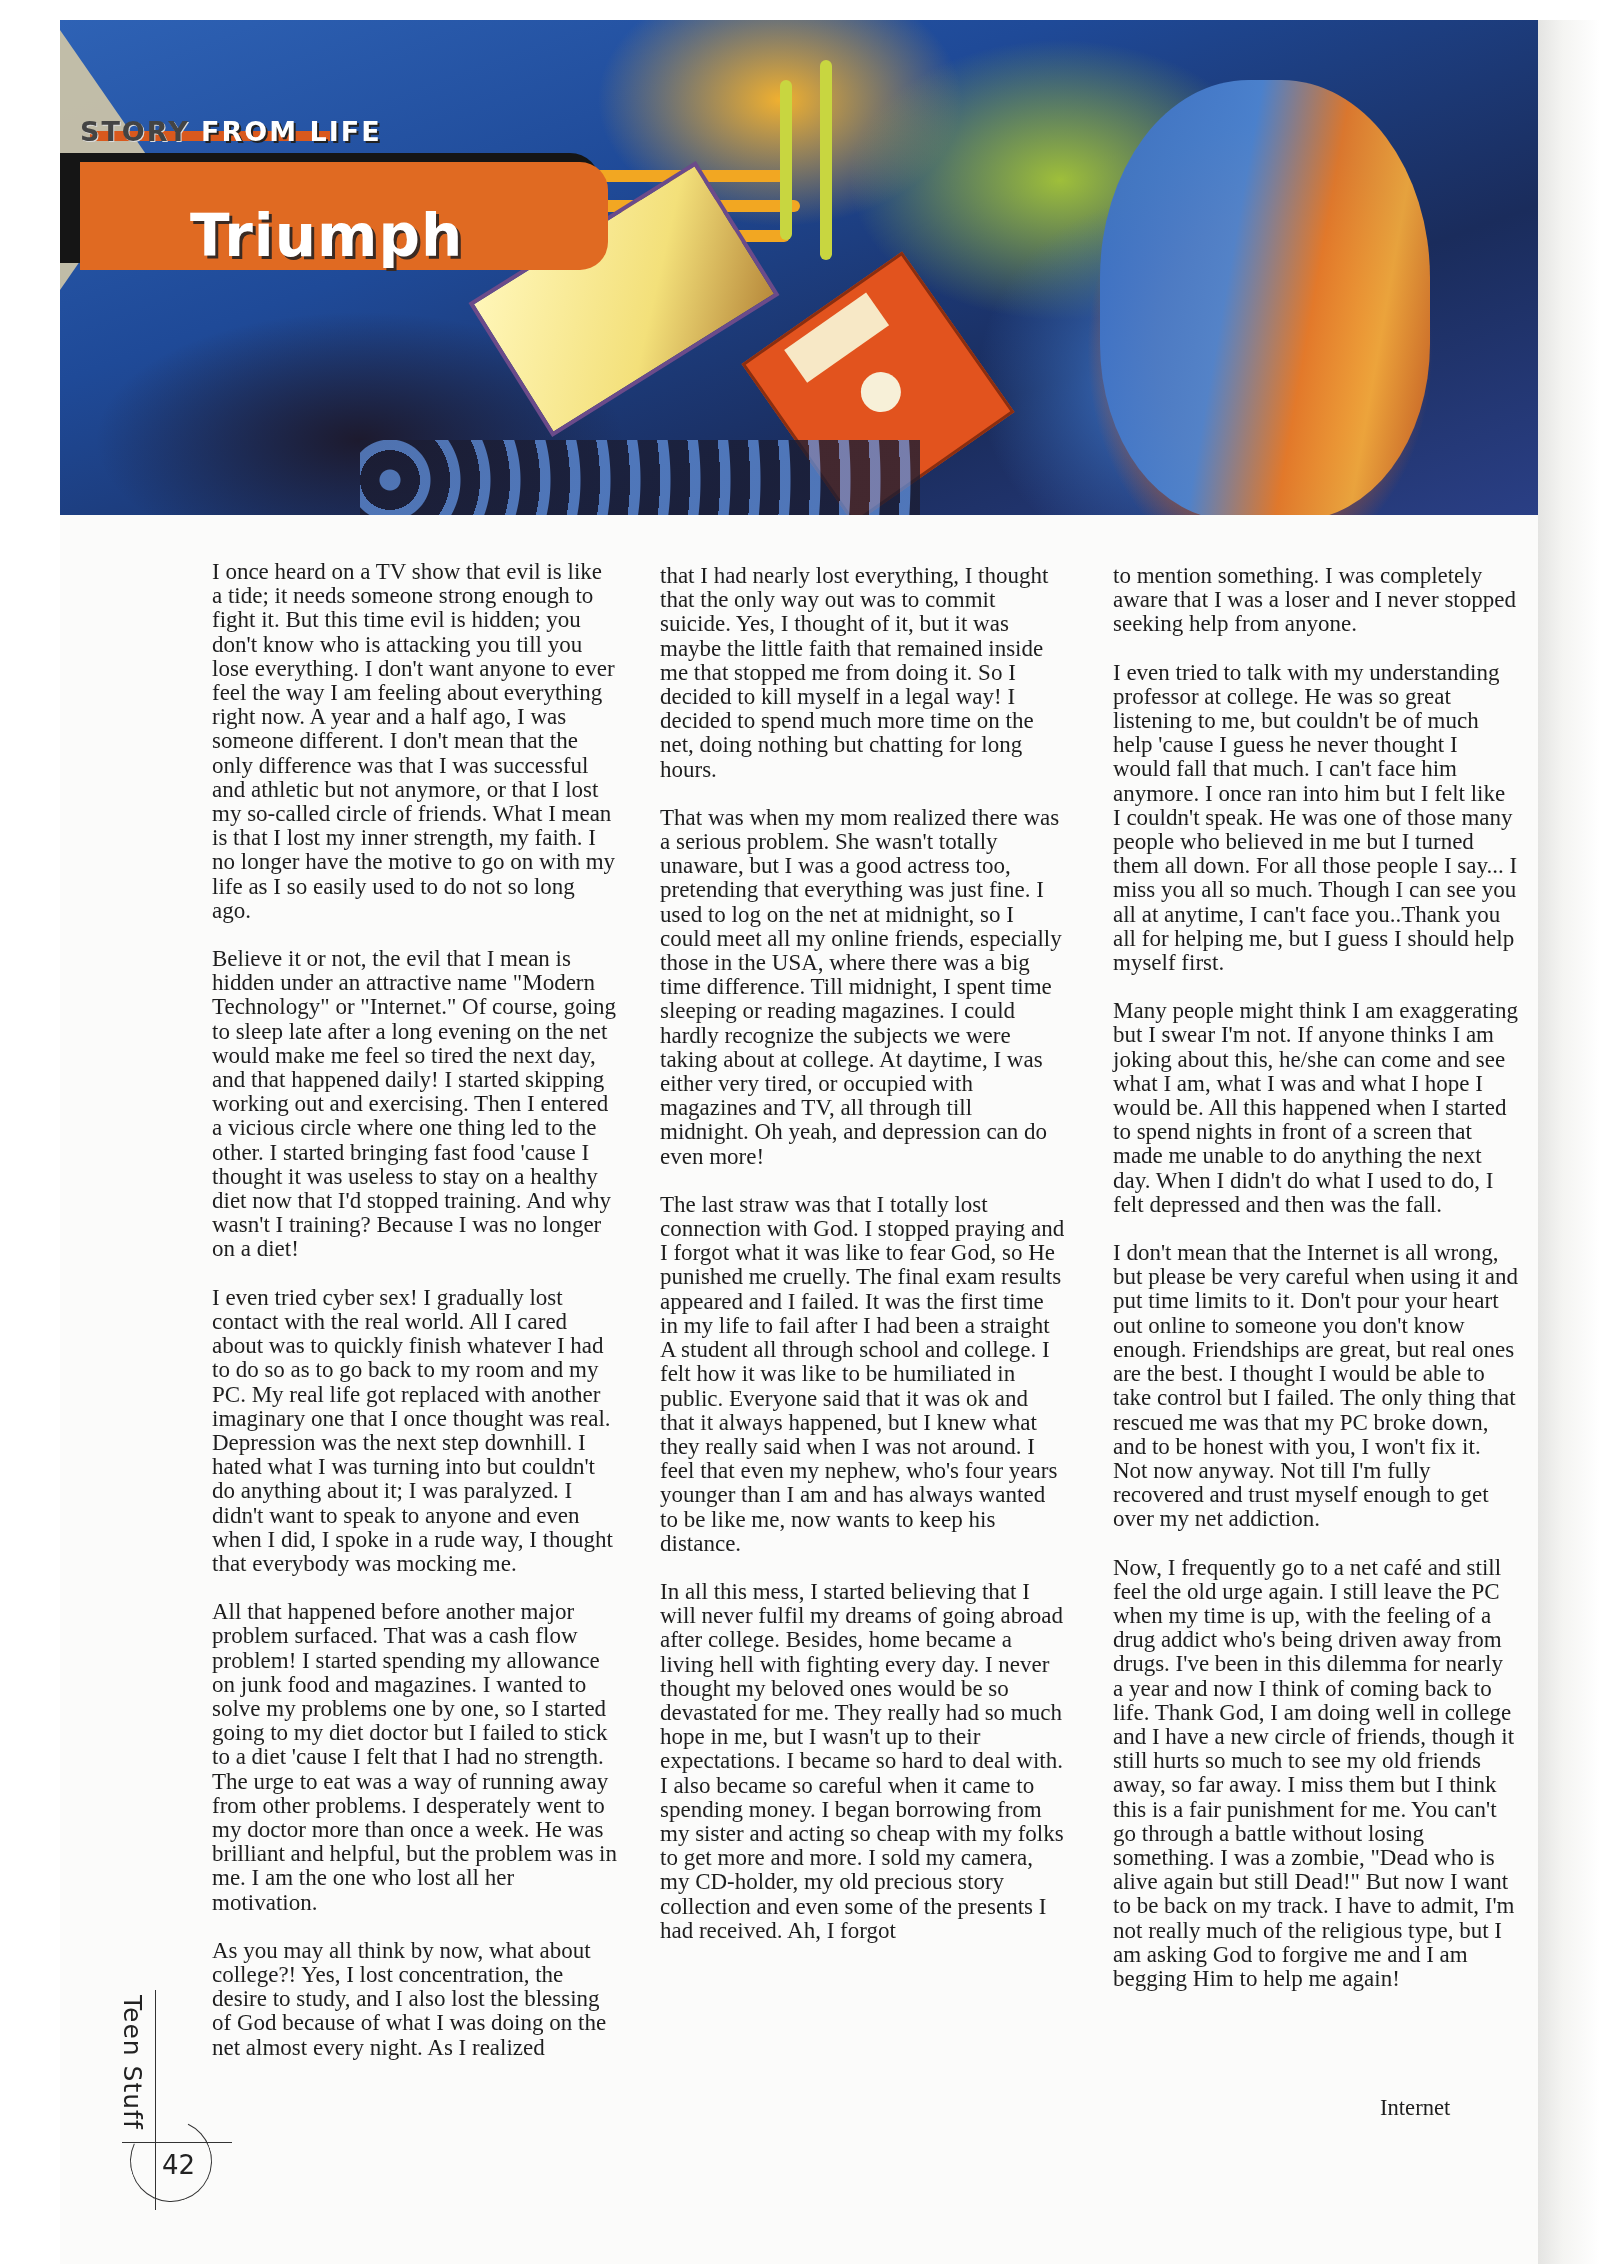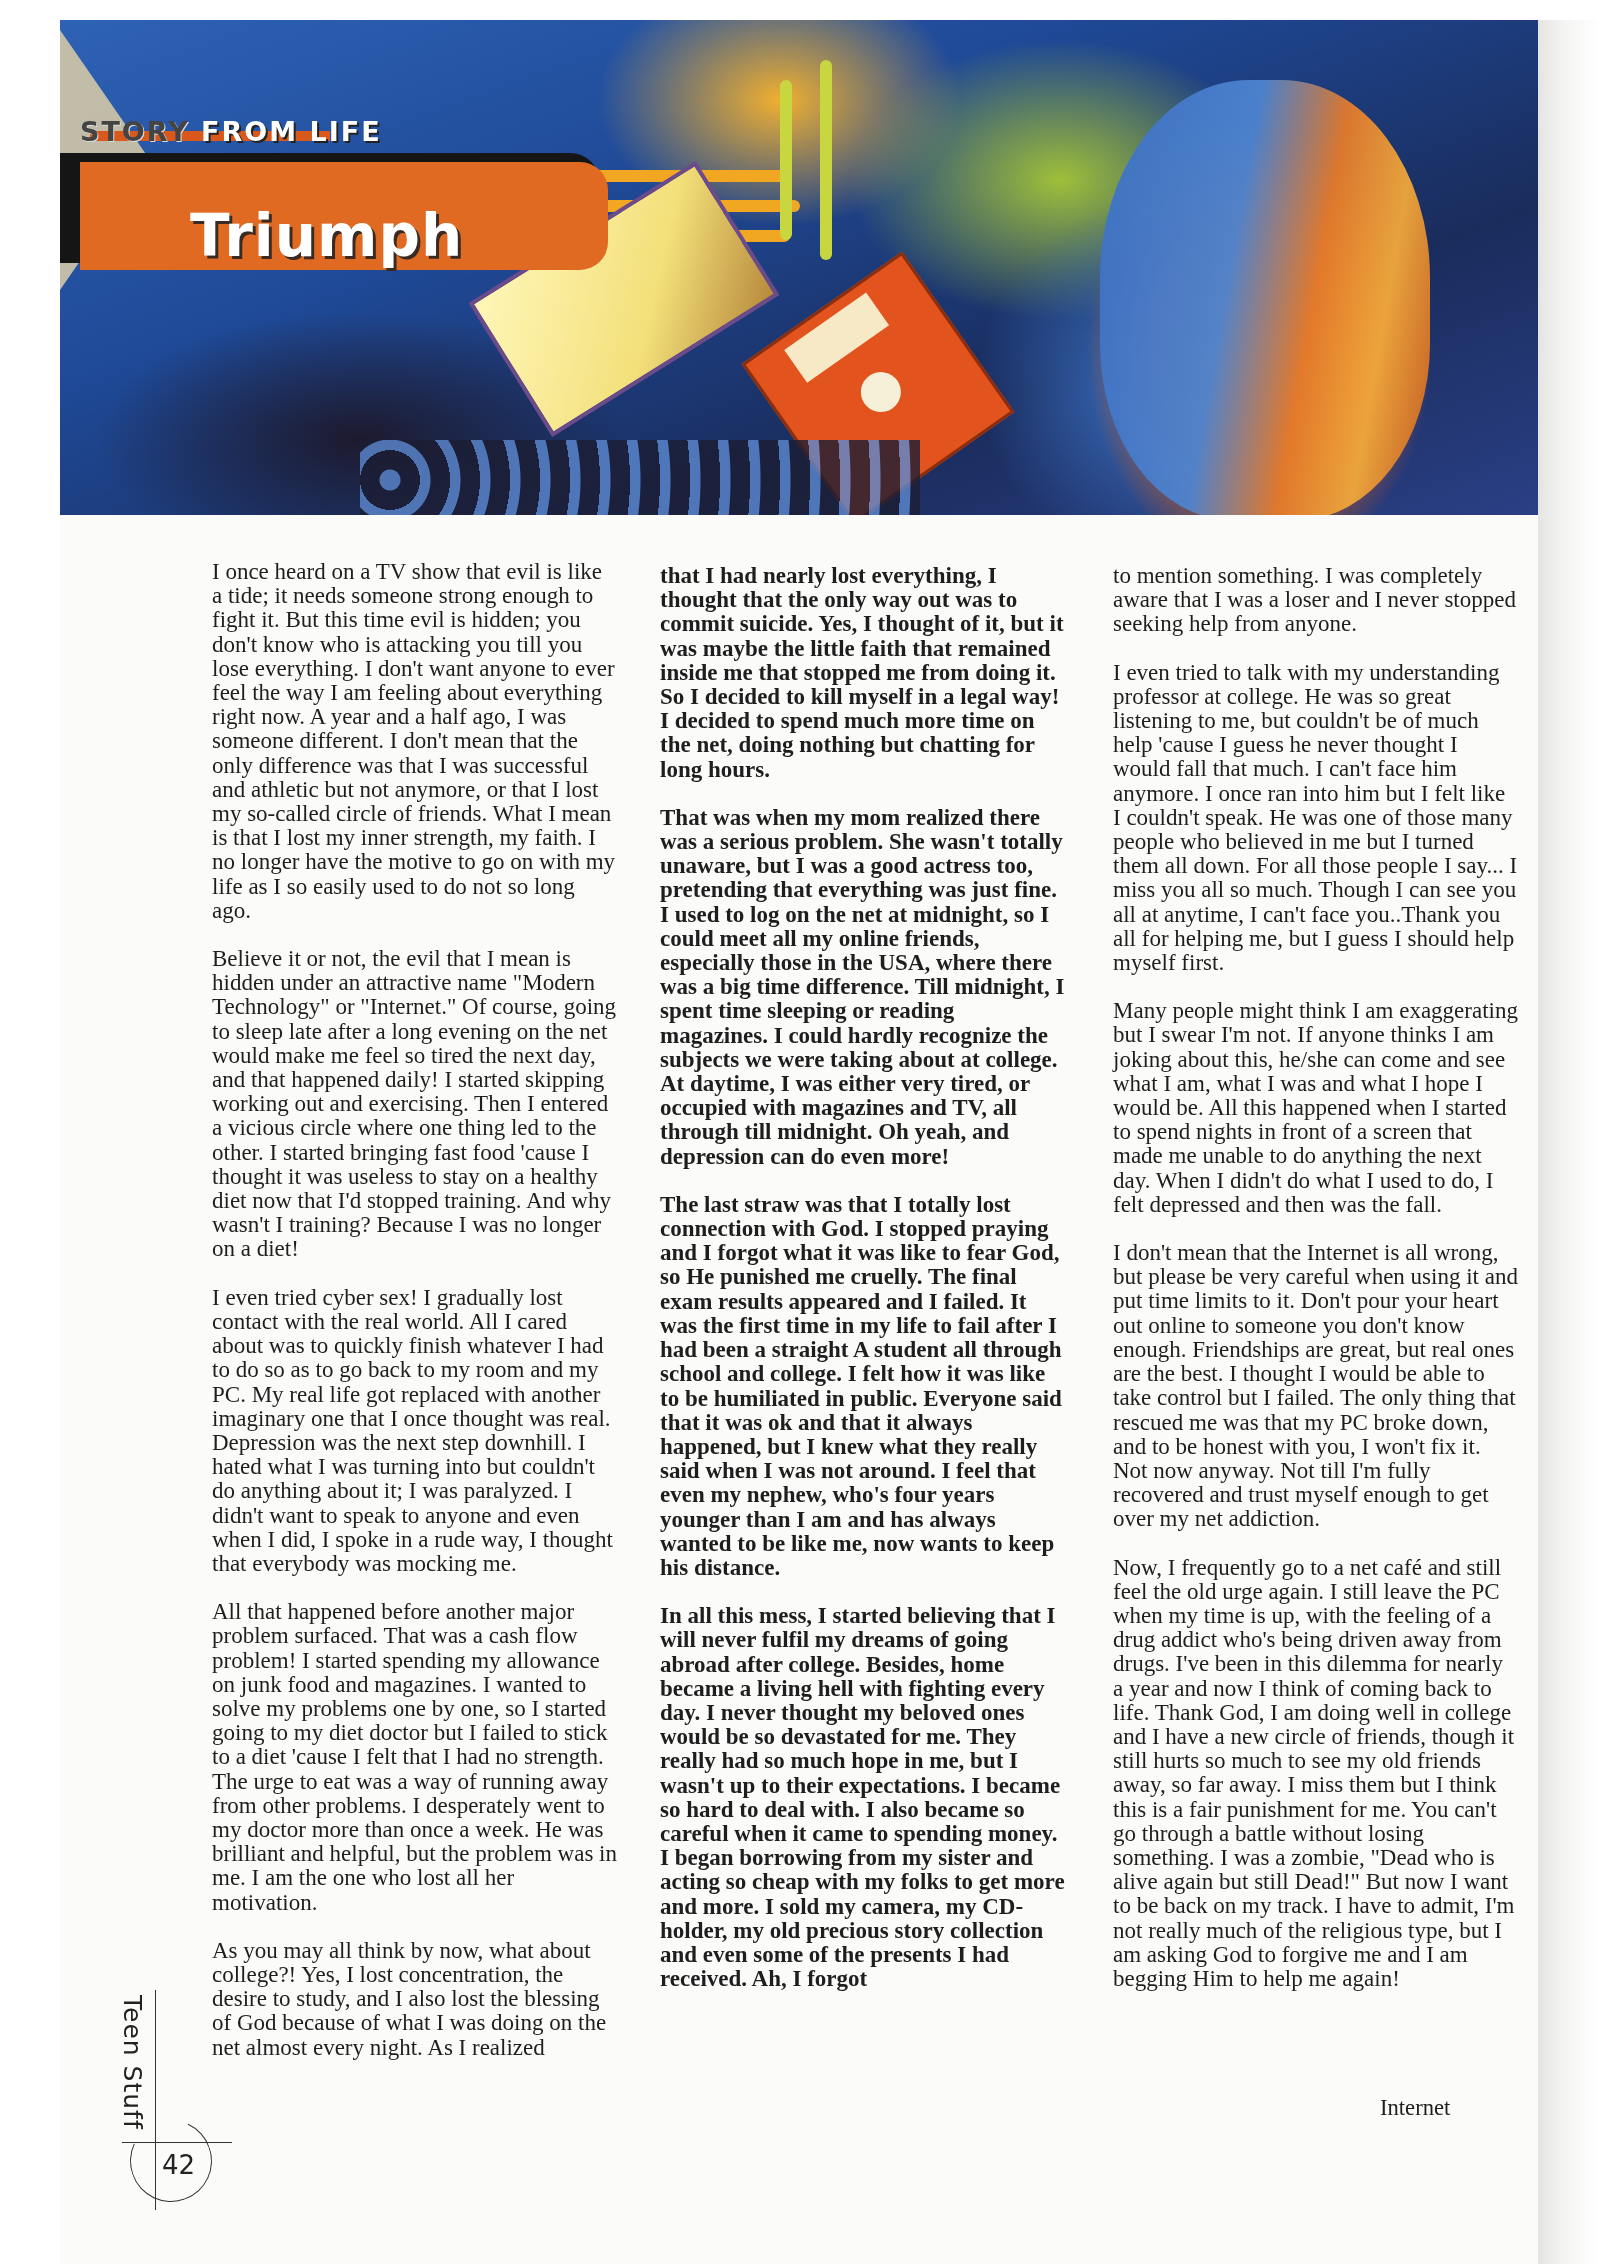--- a/index.html
+++ b/index.html
@@ -91,21 +91,21 @@
     color: #ffffff; letter-spacing: 1px;
     text-shadow: 3px 3px 0 #3a2a22;
   }
   .columns { position: absolute; top: 560px; left: 0; }
   .col {
     position: absolute; width: 405px;
     font-size: 23px; line-height: 24.2px; color: #1e1e1e;
   }
   .col p { margin: 0 0 24px 0; }
   .col1 { left: 212px; }
-  .col2 { left: 660px; top: 4px; font-weight: bold; }
+  .col2 { left: 660px; top: 4px; }
   .col3 { left: 1113px; top: 4px; }
   .signature {
     position: absolute; left: 1380px; top: 2095px;
     font-size: 22.6px; color: #1e1e1e;
   }
   .side-label {
     position: absolute; left: 118px; top: 1995px;
     writing-mode: vertical-rl;
     font-family: "DejaVu Sans", sans-serif; font-size: 25px; color: #222;
     letter-spacing: 1px;

